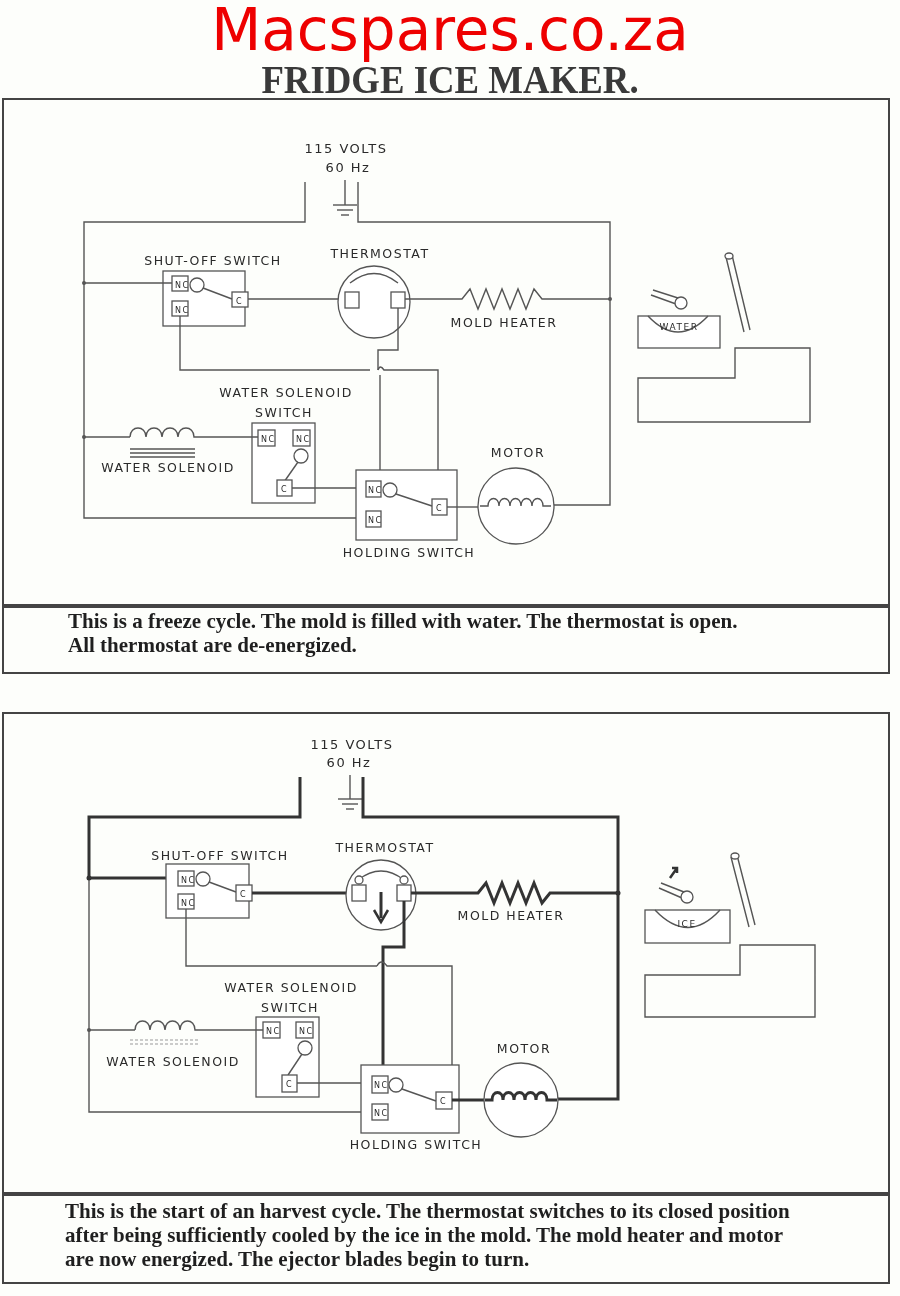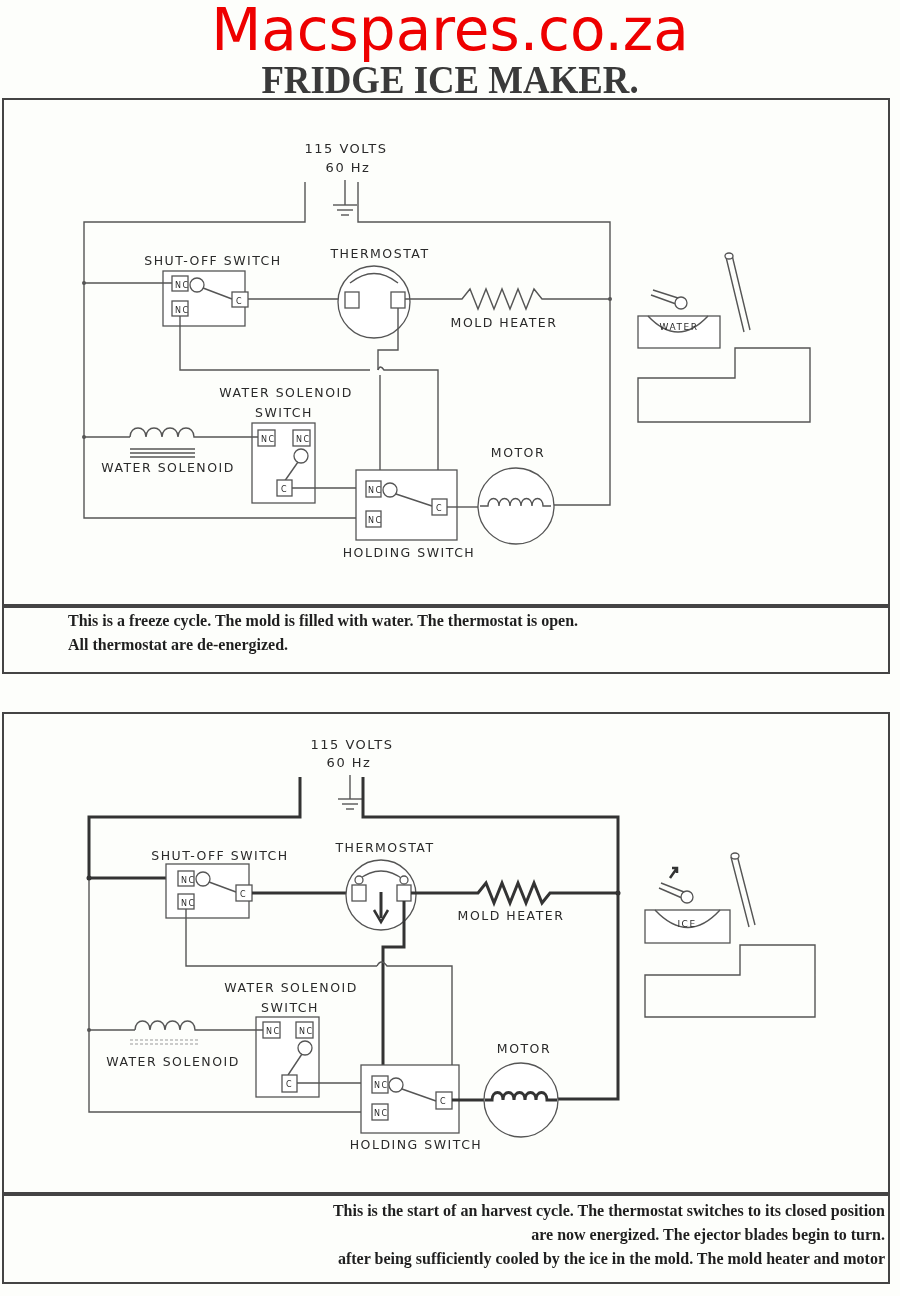--- a/index.html
+++ b/index.html
@@ -1,20 +1,20 @@
 <!DOCTYPE html>
 <html><head>
 <meta charset="utf-8">
 <style>
   html, body { margin:0; padding:0; background:#fdfefb; }
   body { width:900px; height:1296px; position:relative; overflow:hidden; font-family:"DejaVu Sans", sans-serif; }
   .site-title { position:absolute; top:-6px; left:0; width:900px; text-align:center; color:#ee0000; font-family:"DejaVu Sans", sans-serif; font-size:58px; letter-spacing:0px; line-height:72px; }
   .doc-title { position:absolute; top:58px; left:0; width:900px; text-align:center; color:#3a3a3a; font-family:"Liberation Serif", serif; font-weight:bold; font-size:40px; line-height:44px; transform:scaleX(0.92); }
   .panel { position:absolute; border:2px solid #444; }
-  .caption { position:absolute; font-family:"Liberation Serif", serif; font-weight:bold; color:#1f1f1f; font-size:16px; line-height:24px; }
+  .caption { position:absolute; font-family:"Liberation Serif", serif; font-weight:bold; color:#1f1f1f; font-size:21px; line-height:24px; }
   svg { position:absolute; left:0; top:0; }
   svg text { font-family:"DejaVu Sans", sans-serif; fill:#2a2a2a; letter-spacing:1.5px; }
   .w { stroke:#555; stroke-width:1.4; fill:none; }
   .wb { stroke:#333; stroke-width:3; fill:none; }
   .box { stroke:#555; stroke-width:1.3; fill:#fff; }
 </style>
 </head>
 <body>
 
 <div class="site-title">Macspares.co.za</div>
@@ -22,24 +22,24 @@
 
 <div class="panel" style="left:2px;top:98px;width:884px;height:506px;"></div>
 <div class="panel" style="left:2px;top:604px;width:884px;height:66px;"></div>
 <div class="caption" style="left:68px;top:609px;width:800px;">
   <div>This is a freeze cycle.  The mold is filled with water.  The thermostat is open.</div>
   <div>All thermostat are de-energized.</div>
 </div>
 
 <div class="panel" style="left:2px;top:712px;width:884px;height:480px;"></div>
 <div class="panel" style="left:2px;top:1192px;width:884px;height:88px;"></div>
-<div class="caption" style="left:65px;top:1199px;width:820px;text-align:right;">
+<div class="caption" style="left:65px;top:1199px;width:820px;">
   <div>This is the start of an harvest cycle.  The thermostat switches to its closed position</div>
+  <div>after being sufficiently cooled by the ice in the mold.  The mold heater and motor</div>
   <div>are now energized.  The ejector   blades begin to turn.</div>
-  <div>after being sufficiently cooled by the ice in the mold.  The mold heater and motor</div>
 </div>
 
 <svg width="900" height="700">
   <g transform="translate(0,0)">
     <text x="346" y="153" font-size="13" text-anchor="middle">115 VOLTS</text>
     <text x="348" y="172" font-size="13" text-anchor="middle">60 Hz</text>
 
     <g>
       <line class="w" x1="345" y1="180" x2="345" y2="205"></line>
       <line class="w" x1="333" y1="205" x2="357" y2="205"></line>

